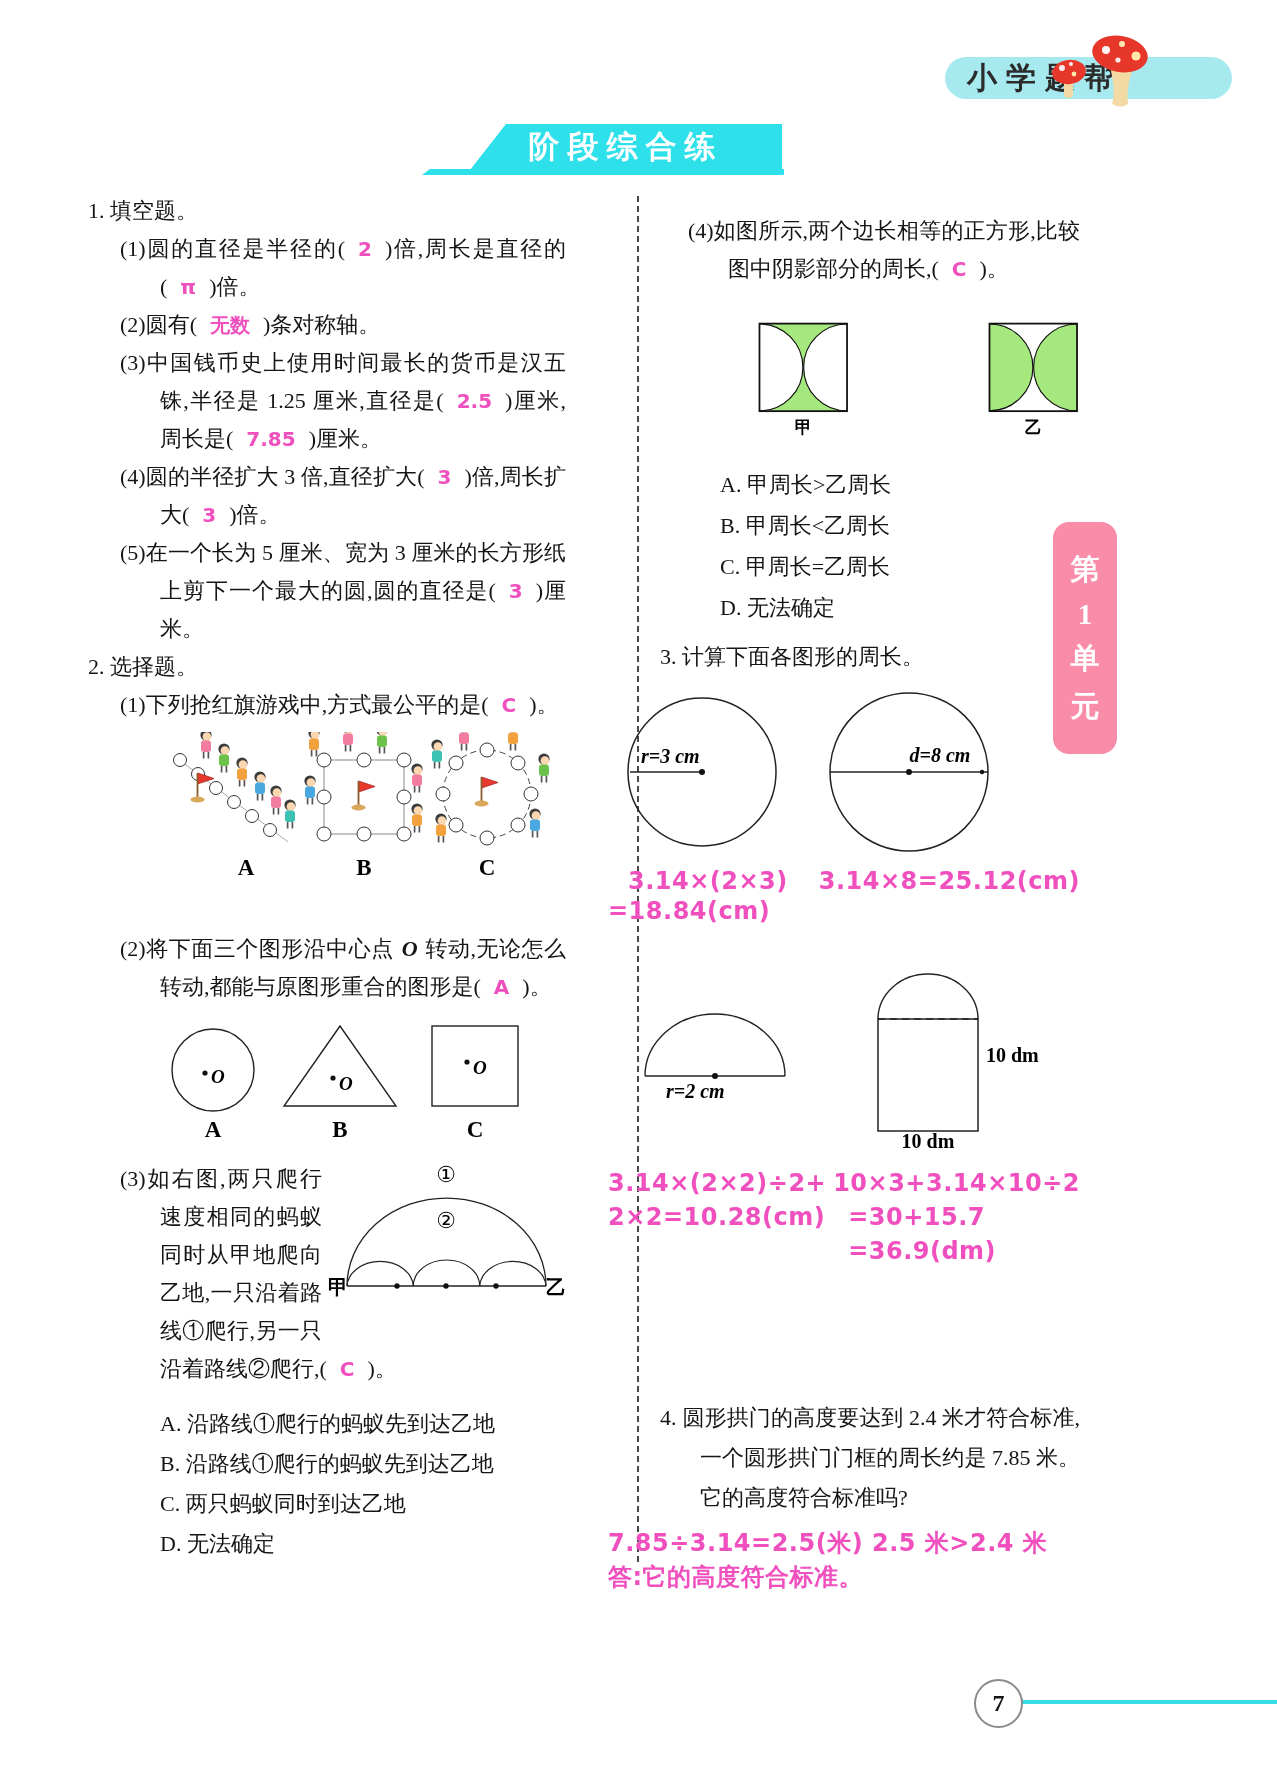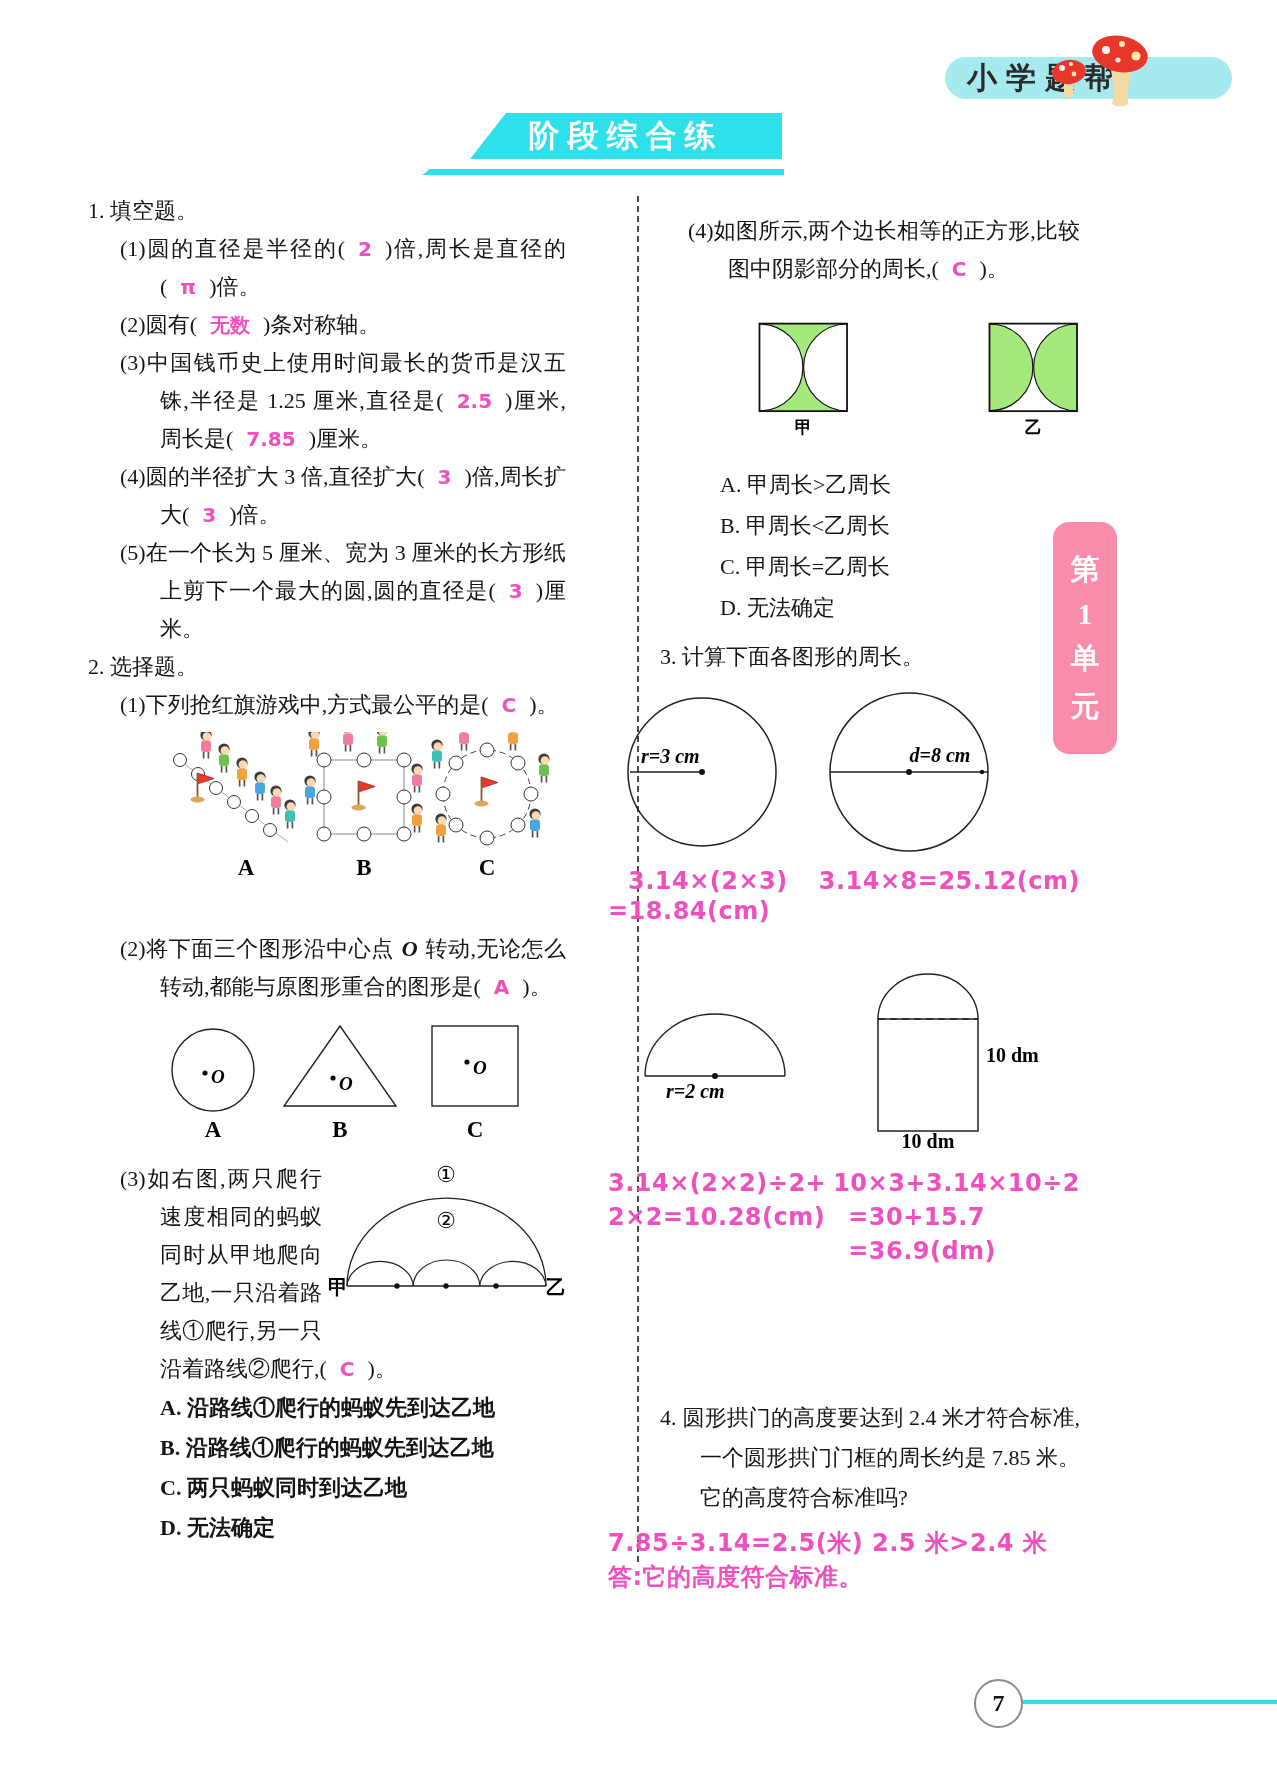--- a/index.html
+++ b/index.html
@@ -13,21 +13,21 @@
   .ans{color:#f04fbe;font-family:"DejaVu Sans",sans-serif;font-weight:700;font-size:20px;padding:0 13px;}
   .ivar{font-style:italic;font-weight:bold;padding:0 2px;}
   .work{font-family:"DejaVu Sans",sans-serif;font-weight:700;color:#f04fbe;font-size:24px;line-height:30px;letter-spacing:.5px;}
 
   
   .brand-banner{position:absolute;left:945px;top:57px;width:287px;height:42px;background:#a6eaf0;border-radius:21px;}
   .brand-label{display:inline-block;padding-left:22px;line-height:42px;font-size:30px;font-weight:700;letter-spacing:9px;color:#2b2b2b;}
   .mushrooms{position:absolute;left:1048px;top:34px;width:108px;height:74px;}
 
   
-  .title-banner{position:absolute;left:470px;top:113px;width:312px;height:46px;background:#2ee0ea;
+  .title-banner{position:absolute;left:470px;top:124px;width:312px;height:46px;background:#2ee0ea;
     clip-path:polygon(36px 0,100% 0,100% 100%,0 100%);
     display:flex;align-items:center;justify-content:center;color:#fff;font-size:31px;font-weight:700;letter-spacing:8px;}
   .title-underline{position:absolute;left:422px;top:169px;width:362px;height:6px;background:#2ee0ea;
     clip-path:polygon(8px 0,100% 0,100% 100%,0 100%);}
 
   .col-left{position:absolute;left:88px;top:192px;width:478px;}
   .divider{position:absolute;left:637px;top:196px;height:1366px;border-left:2px dashed #4a4a4a;}
   .col-right{position:absolute;left:598px;top:192px;width:482px;margin-top:20px;}
 
   .fig-games{display:block;margin:8px 0 50px 62px;}
@@ -225,21 +225,21 @@
         <path d="M85.3,122 A33.2,26 0 0 1 151.7,122" fill="none" stroke="#222" stroke-width="1.2"></path>
         <path d="M151.7,122 A33.2,26 0 0 1 218,122" fill="none" stroke="#222" stroke-width="1.2"></path>
         <line x1="19" y1="122" x2="218" y2="122" stroke="#222" stroke-width="1.6"></line>
         <circle cx="69" cy="122" r="2.7" fill="#111"></circle>
           <circle cx="118" cy="122" r="2.7" fill="#111"></circle>
           <circle cx="168" cy="122" r="2.7" fill="#111"></circle>
         <text x="0" y="130" class="fig-cjk">甲</text>
         <text x="238" y="130" text-anchor="end" class="fig-cjk">乙</text>
       </svg>
       <p class="txt fitem"><span>(3)</span><span><span>如右图,两只爬行速度相同的蚂蚁同时从甲地爬向乙地,一只沿着路线①爬行,另一只沿着路线②爬行,(</span><span class="ans">C</span><span>)。</span></span></p>
-      <div style="margin-top:0;font-weight:bold;">
+      <div style="margin-top:16px;">
         <p class="txt opt">A. 沿路线①爬行的蚂蚁先到达乙地</p>
         <p class="txt opt">B. 沿路线①爬行的蚂蚁先到达乙地</p>
         <p class="txt opt">C. 两只蚂蚁同时到达乙地</p>
         <p class="txt opt">D. 无法确定</p>
       </div>
     </div>
   </div>
 
   <div class="col-right">
 

